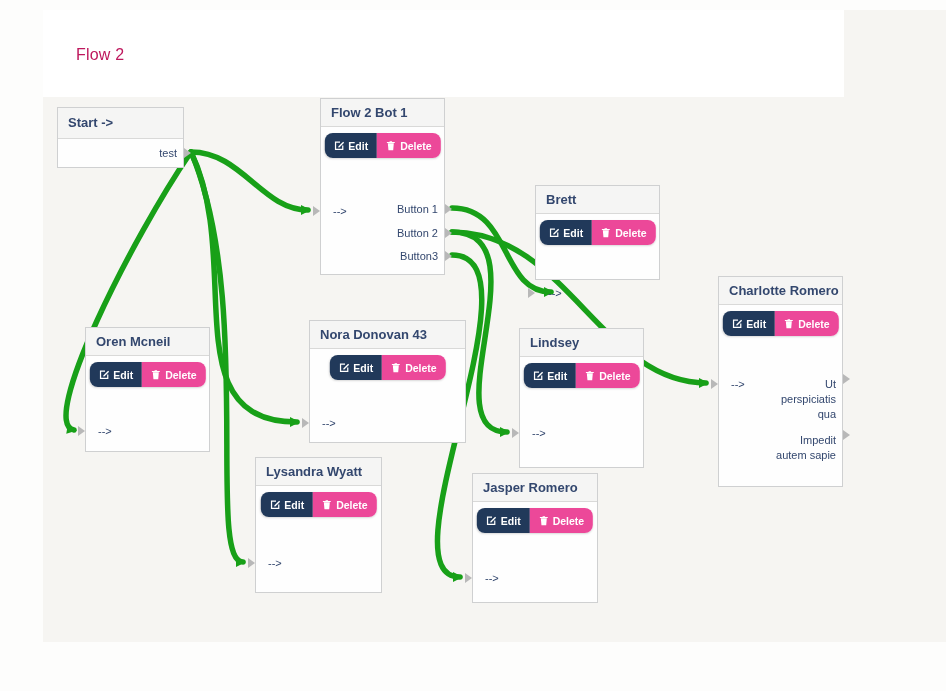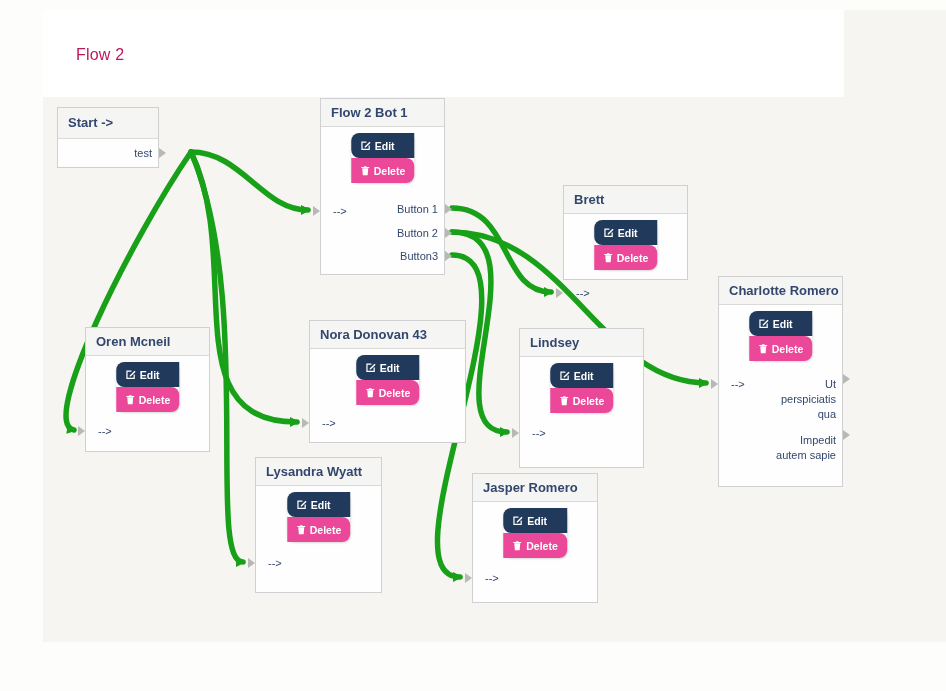--- a/index.html
+++ b/index.html
@@ -9,21 +9,21 @@
   #topbar{position:absolute;left:43px;top:10px;width:801px;height:87px;background:#ffffff;z-index:3;}
   #topbar .title{position:absolute;left:33px;top:36px;font-size:16px;color:#be185d;letter-spacing:.2px;}
   #links{position:absolute;left:0;top:0;width:946px;height:691px;z-index:1;pointer-events:none;}
   #links path.link{fill:none;stroke-width:5.5px;stroke-linecap:round;}
   .flow-node{position:absolute;background:#fefefe;border:1px solid #cfd0d1;box-sizing:border-box;z-index:2;}
   .node-header{height:27px;line-height:27px;background:#f5f5f4;border-bottom:1px solid #d9d9d8;
                padding-left:10px;font-size:13px;font-weight:bold;color:#33476e;
                white-space:nowrap;overflow:hidden;}
   .flow-node.tall-header .node-header{height:30px;line-height:30px;}
   .btn-group{position:absolute;left:50%;transform:translateX(-50%);display:flex;z-index:2;
-             box-shadow:0 1px 2px rgba(0,0,0,.15);border-radius:8px;flex-direction:column;}
+             box-shadow:0 1px 2px rgba(0,0,0,.15);border-radius:8px;}
   .btn{display:flex;align-items:center;gap:4px;color:#fff;font-size:10.5px;font-weight:bold;
        padding:0 9px;height:25px;cursor:pointer;white-space:nowrap;}
   .btn.edit{background:#21395a;border-radius:8px 0 0 8px;}
   .btn.delete{background:#ec4899;border-radius:0 8px 8px 0;}
   .btn svg{display:block;}
   .row-label{position:absolute;height:16px;line-height:16px;font-size:11px;color:#33476e;white-space:nowrap;}
   .row-label.out{right:6px;text-align:right;}
   .row-label.in{left:12px;}
   .row-label.multi{white-space:normal;width:64px;line-height:15px;font-size:11px;height:auto;text-align:right;}
   .port{position:absolute;width:0;height:0;border-top:5px solid transparent;
@@ -44,21 +44,21 @@
       <path d="M191,152 C242,152 262,210 308,210" class="link" stroke="#18a018" marker-end="url(#arrow)"></path>
       <path d="M191,152 C132,238 38,424 74,430" class="link" stroke="#18a018" marker-end="url(#arrow)"></path>
       <path d="M191,152 C244,262 172,422 297,422" class="link" stroke="#18a018" marker-end="url(#arrow)"></path>
       <path d="M191,152 C254,300 206,562 243,562" class="link" stroke="#18a018" marker-end="url(#arrow)"></path>
       <path d="M452,208 C512,208 500,292 551,292" class="link" stroke="#18a018" marker-end="url(#arrow)"></path>
       <path d="M452,232 C566,232 602,383 706,383" class="link" stroke="#18a018" marker-end="url(#arrow)"></path>
       <path d="M452,232 C546,232 430,432 507,432" class="link" stroke="#18a018" marker-end="url(#arrow)"></path>
       <path d="M452,255 C546,255 380,577 460,577" class="link" stroke="#18a018" marker-end="url(#arrow)"></path>
     </svg>
   <div id="canvas">
-      <div class="flow-node tall-header" style="left: 14px; top: 97px; width: 102px; height: 61px;">
+      <div class="flow-node tall-header" style="left: 14px; top: 97px; width: 127px; height: 61px;">
         <div class="node-header">Start -&gt;</div>
         <div class="port out" style="top: 40px;"></div>
         <div class="row-label out" style="top: 37px;">test</div>
       </div>
       <div class="flow-node" style="left: 277px; top: 88px; width: 125px; height: 177px;">
         <div class="node-header">Flow 2 Bot 1</div>
         <div class="btn-group" style="top: 34px;">
           <div class="btn edit">
             <svg width="11" height="11" viewBox="0 0 16 16">
               <path d="M9 3H2.5v10.5H13V8" stroke="#fff" stroke-width="1.8" fill="none"></path>
@@ -75,21 +75,21 @@
         </div>
         <div class="port in" style="top: 107px;"></div>
         <div class="row-label in" style="top: 104px;">--&gt;</div>
         <div class="port out" style="top: 105px;"></div>
         <div class="row-label out" style="top: 102px;">Button 1</div>
         <div class="port out" style="top: 129px;"></div>
         <div class="row-label out" style="top: 126px; padding-left: 12px;">Button 2</div>
         <div class="port out" style="top: 152px;"></div>
         <div class="row-label out" style="top: 149px;">Button3</div>
       </div>
-      <div class="flow-node" style="left: 520px; top: 175px; width: 125px; height: 95px;">
+      <div class="flow-node" style="left: 492px; top: 175px; width: 125px; height: 95px;">
         <div class="node-header">Brett</div>
         <div class="btn-group" style="top: 34px;">
           <div class="btn edit">
             <svg width="11" height="11" viewBox="0 0 16 16">
               <path d="M9 3H2.5v10.5H13V8" stroke="#fff" stroke-width="1.8" fill="none"></path>
               <path d="M6.5 9.5 L13.5 2.5 L15 4 L8 11 H6.5 z" fill="#fff"></path>
             </svg>
             <span>Edit</span>
           </div>
           <div class="btn delete">

